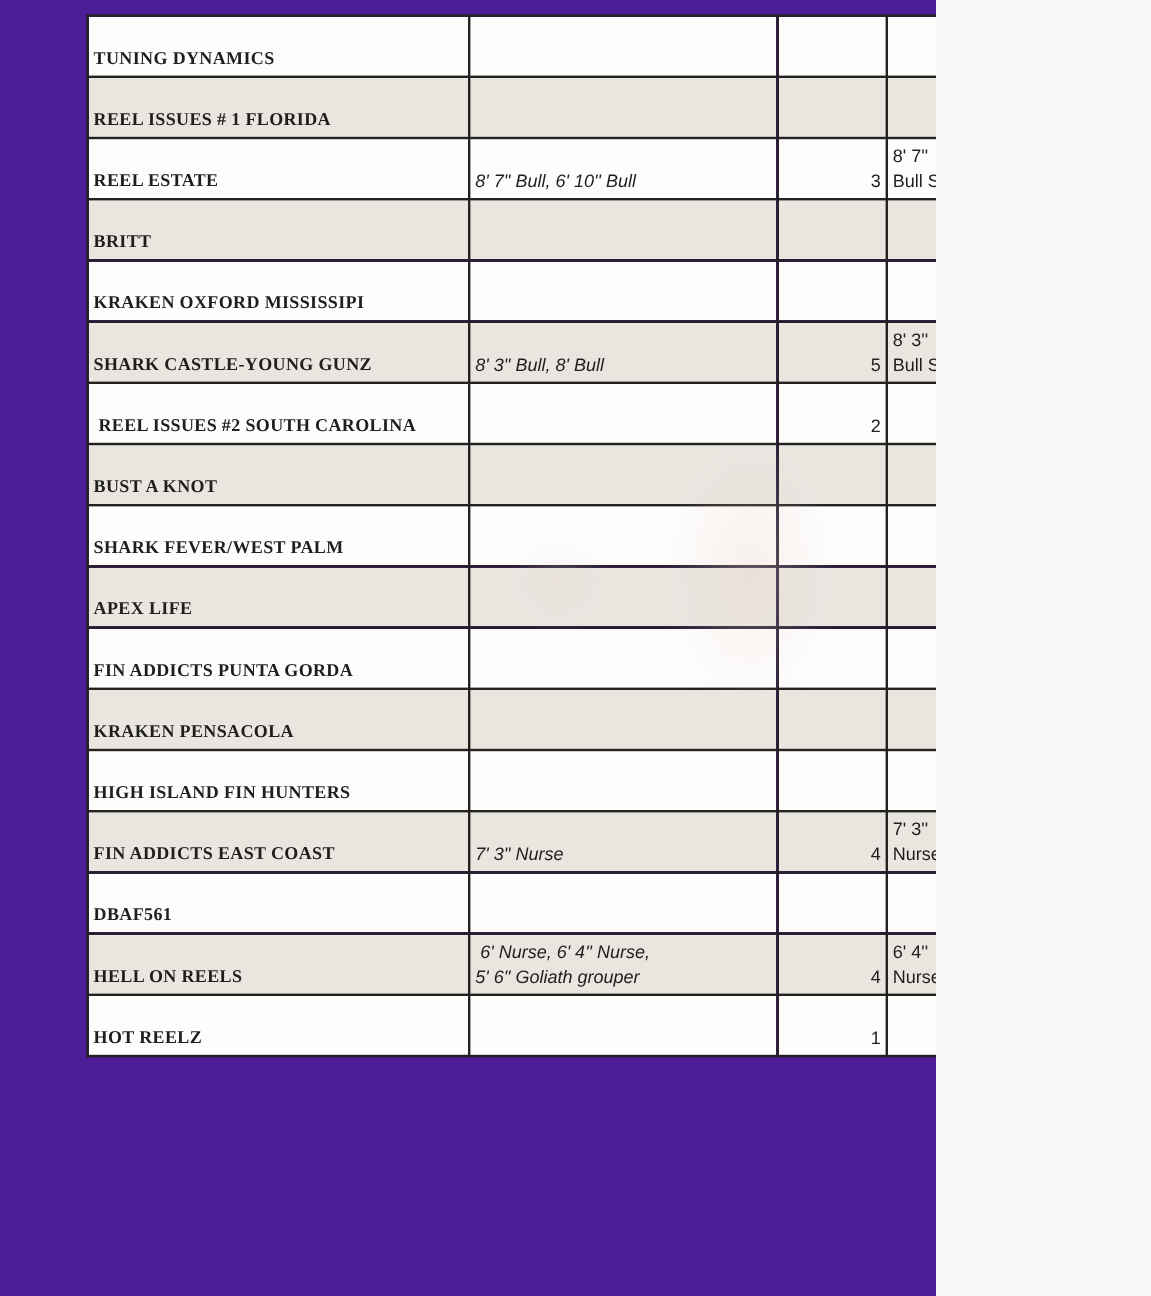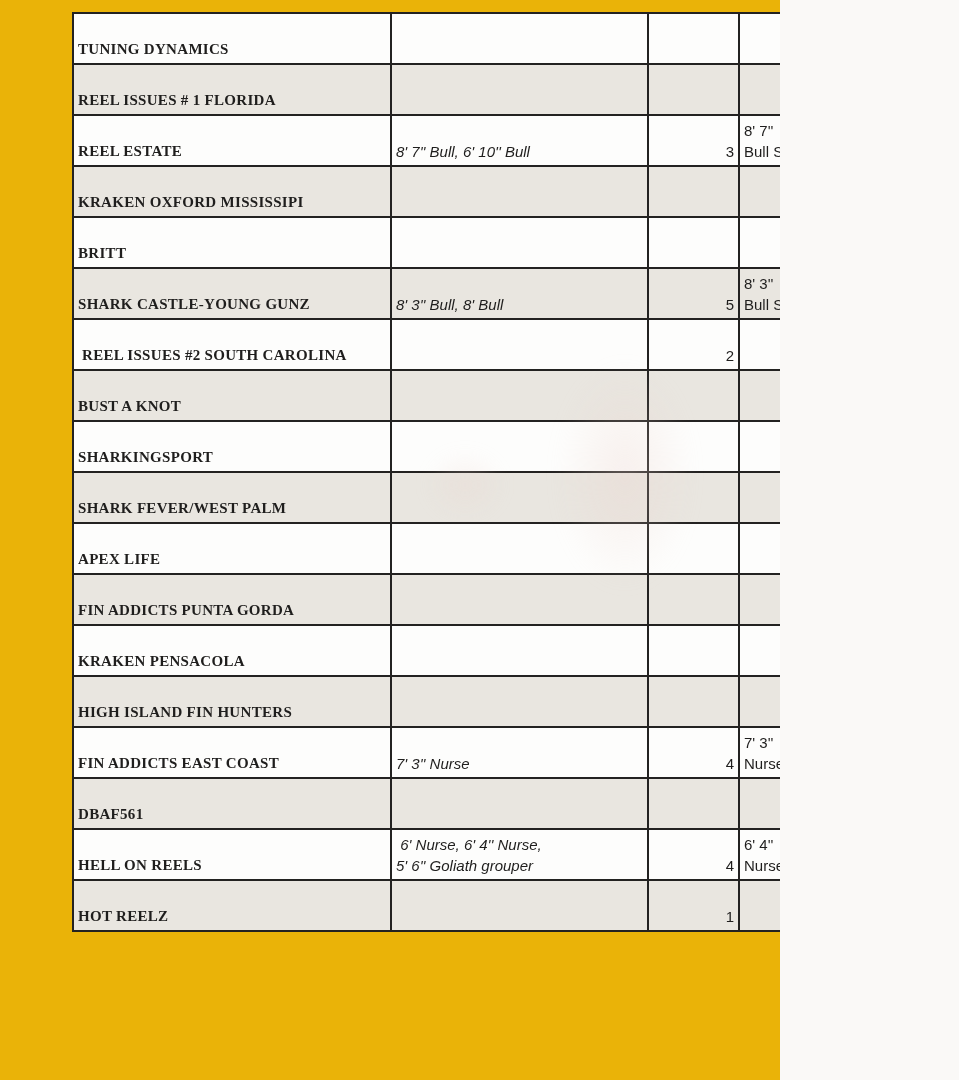--- a/index.html
+++ b/index.html
@@ -4,21 +4,21 @@
 <style>
   html, body {
     margin: 0;
     padding: 0;
     background: #faf9f7;
   }
   #page {
     position: relative;
     width: 780px;
     height: 1080px;
-    background: #eab308;
+    background: #4c1d95;
     overflow: hidden;
     font-family: "Liberation Sans", sans-serif;
   }
   table.results {
     position: absolute;
     left: 72px;
     top: 12px;
     width: 773px;
     border-collapse: collapse;
     table-layout: fixed;
@@ -95,52 +95,46 @@
           <td class="largest-cell"></td>
         </tr>
       <tr>
           <td class="team-cell">REEL ESTATE</td>
           <td class="catches-cell">8' 7'' Bull, 6' 10'' Bull</td>
           <td class="count-cell">3</td>
           <td class="largest-cell">8' 7''
 Bull Shark</td>
         </tr>
       <tr>
+          <td class="team-cell">BRITT</td>
+          <td class="catches-cell"></td>
+          <td class="count-cell"></td>
+          <td class="largest-cell"></td>
+        </tr>
+      <tr>
           <td class="team-cell">KRAKEN OXFORD MISSISSIPI</td>
-          <td class="catches-cell"></td>
-          <td class="count-cell"></td>
-          <td class="largest-cell"></td>
-        </tr>
-      <tr>
-          <td class="team-cell">BRITT</td>
           <td class="catches-cell"></td>
           <td class="count-cell"></td>
           <td class="largest-cell"></td>
         </tr>
       <tr>
           <td class="team-cell">SHARK CASTLE-YOUNG GUNZ</td>
           <td class="catches-cell">8' 3'' Bull, 8' Bull</td>
           <td class="count-cell">5</td>
           <td class="largest-cell">8' 3''
 Bull Shark</td>
         </tr>
       <tr>
           <td class="team-cell"> REEL ISSUES #2 SOUTH CAROLINA</td>
           <td class="catches-cell"></td>
           <td class="count-cell">2</td>
           <td class="largest-cell"></td>
         </tr>
       <tr>
           <td class="team-cell">BUST A KNOT</td>
-          <td class="catches-cell"></td>
-          <td class="count-cell"></td>
-          <td class="largest-cell"></td>
-        </tr>
-      <tr>
-          <td class="team-cell">SHARKINGSPORT</td>
           <td class="catches-cell"></td>
           <td class="count-cell"></td>
           <td class="largest-cell"></td>
         </tr>
       <tr>
           <td class="team-cell">SHARK FEVER/WEST PALM</td>
           <td class="catches-cell"></td>
           <td class="count-cell"></td>
           <td class="largest-cell"></td>
         </tr>

